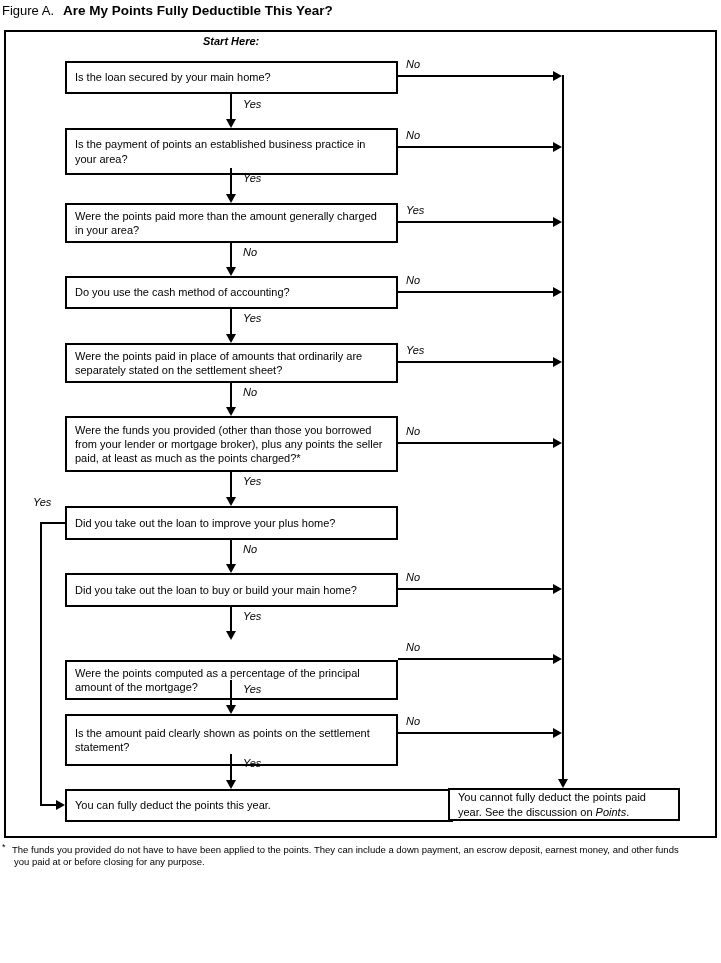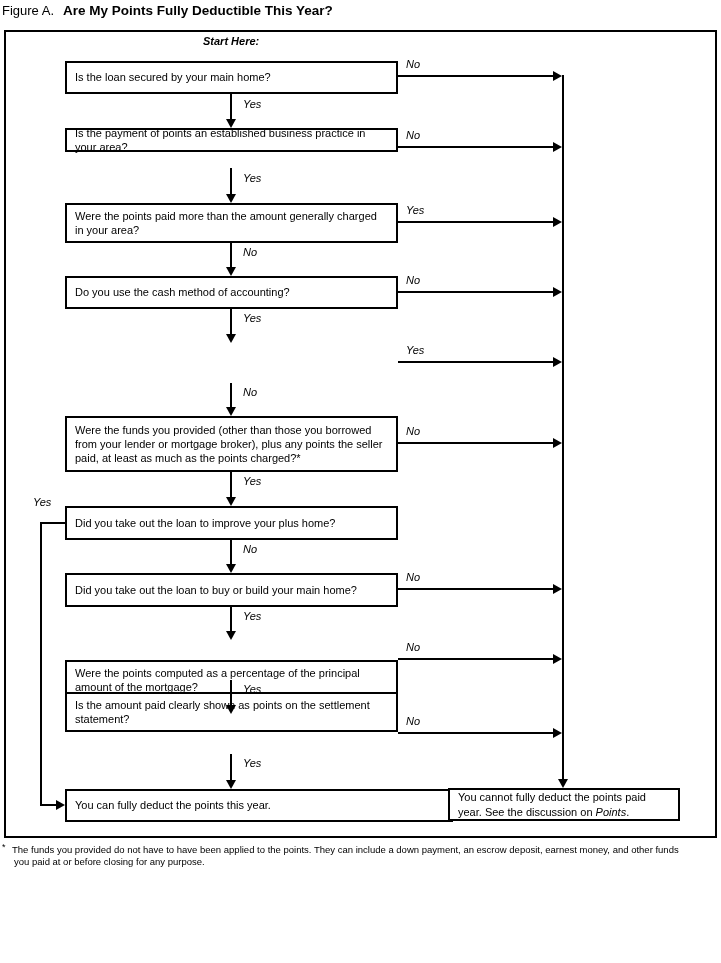--- a/index.html
+++ b/index.html
@@ -58,42 +58,45 @@
     <span class="fig-label">Figure A.</span><span class="fig-title">Are My Points Fully Deductible This Year?</span>
   </div>
 
   <div class="frame"></div>
 
   <div class="start">Start Here:</div>
 
   <div class="qbox" style="top:61px;height:33px;">
     <span>Is the loan secured by your main home?</span>
   </div>
-  <div class="qbox" style="top:128px;height:24px;">
+  <div class="qbox" style="top:128px;height:47px;">
     <span>Is the payment of points an established business practice in your area?</span>
   </div>
   <div class="qbox" style="top:203px;height:40px;">
     <span>Were the points paid more than the amount generally charged in your area?</span>
   </div>
   <div class="qbox" style="top:276px;height:33px;">
     <span>Do you use the cash method of accounting?</span>
+  </div>
+  <div class="qbox" style="top:343px;height:40px;">
+    <span>Were the points paid in place of amounts that ordinarily are separately stated on the settlement sheet?</span>
   </div>
   <div class="qbox" style="top:416px;height:56px;">
     <span>Were the funds you provided (other than those you borrowed from your lender or mortgage broker), plus any points the seller paid, at least as much as the points charged?*</span>
   </div>
   <div class="qbox" style="top:506px;height:34px;">
     <span>Did you take out the loan to improve your plus home?</span>
   </div>
   <div class="qbox" style="top:573px;height:34px;">
     <span>Did you take out the loan to buy or build your main home?</span>
   </div>
   <div class="qbox" style="top:660px;height:40px;">
     <span>Were the points computed as a percentage of the principal amount of the mortgage?</span>
   </div>
-  <div class="qbox" style="top:692px;height:40px;">
+  <div class="qbox" style="top:714px;height:52px;">
     <span>Is the amount paid clearly shown as points on the settlement statement?</span>
   </div>
 
   <div class="rbox" style="left:65px;top:789px;width:388px;height:33px;">
     <span>You can fully deduct the points this year.</span>
   </div>
   <div class="rbox" style="left:448px;top:788px;width:232px;height:33px;">
     <span><span>You cannot fully deduct the points paid year. See the discussion on </span><span class="it">Points</span><span>.</span></span>
   </div>
 

